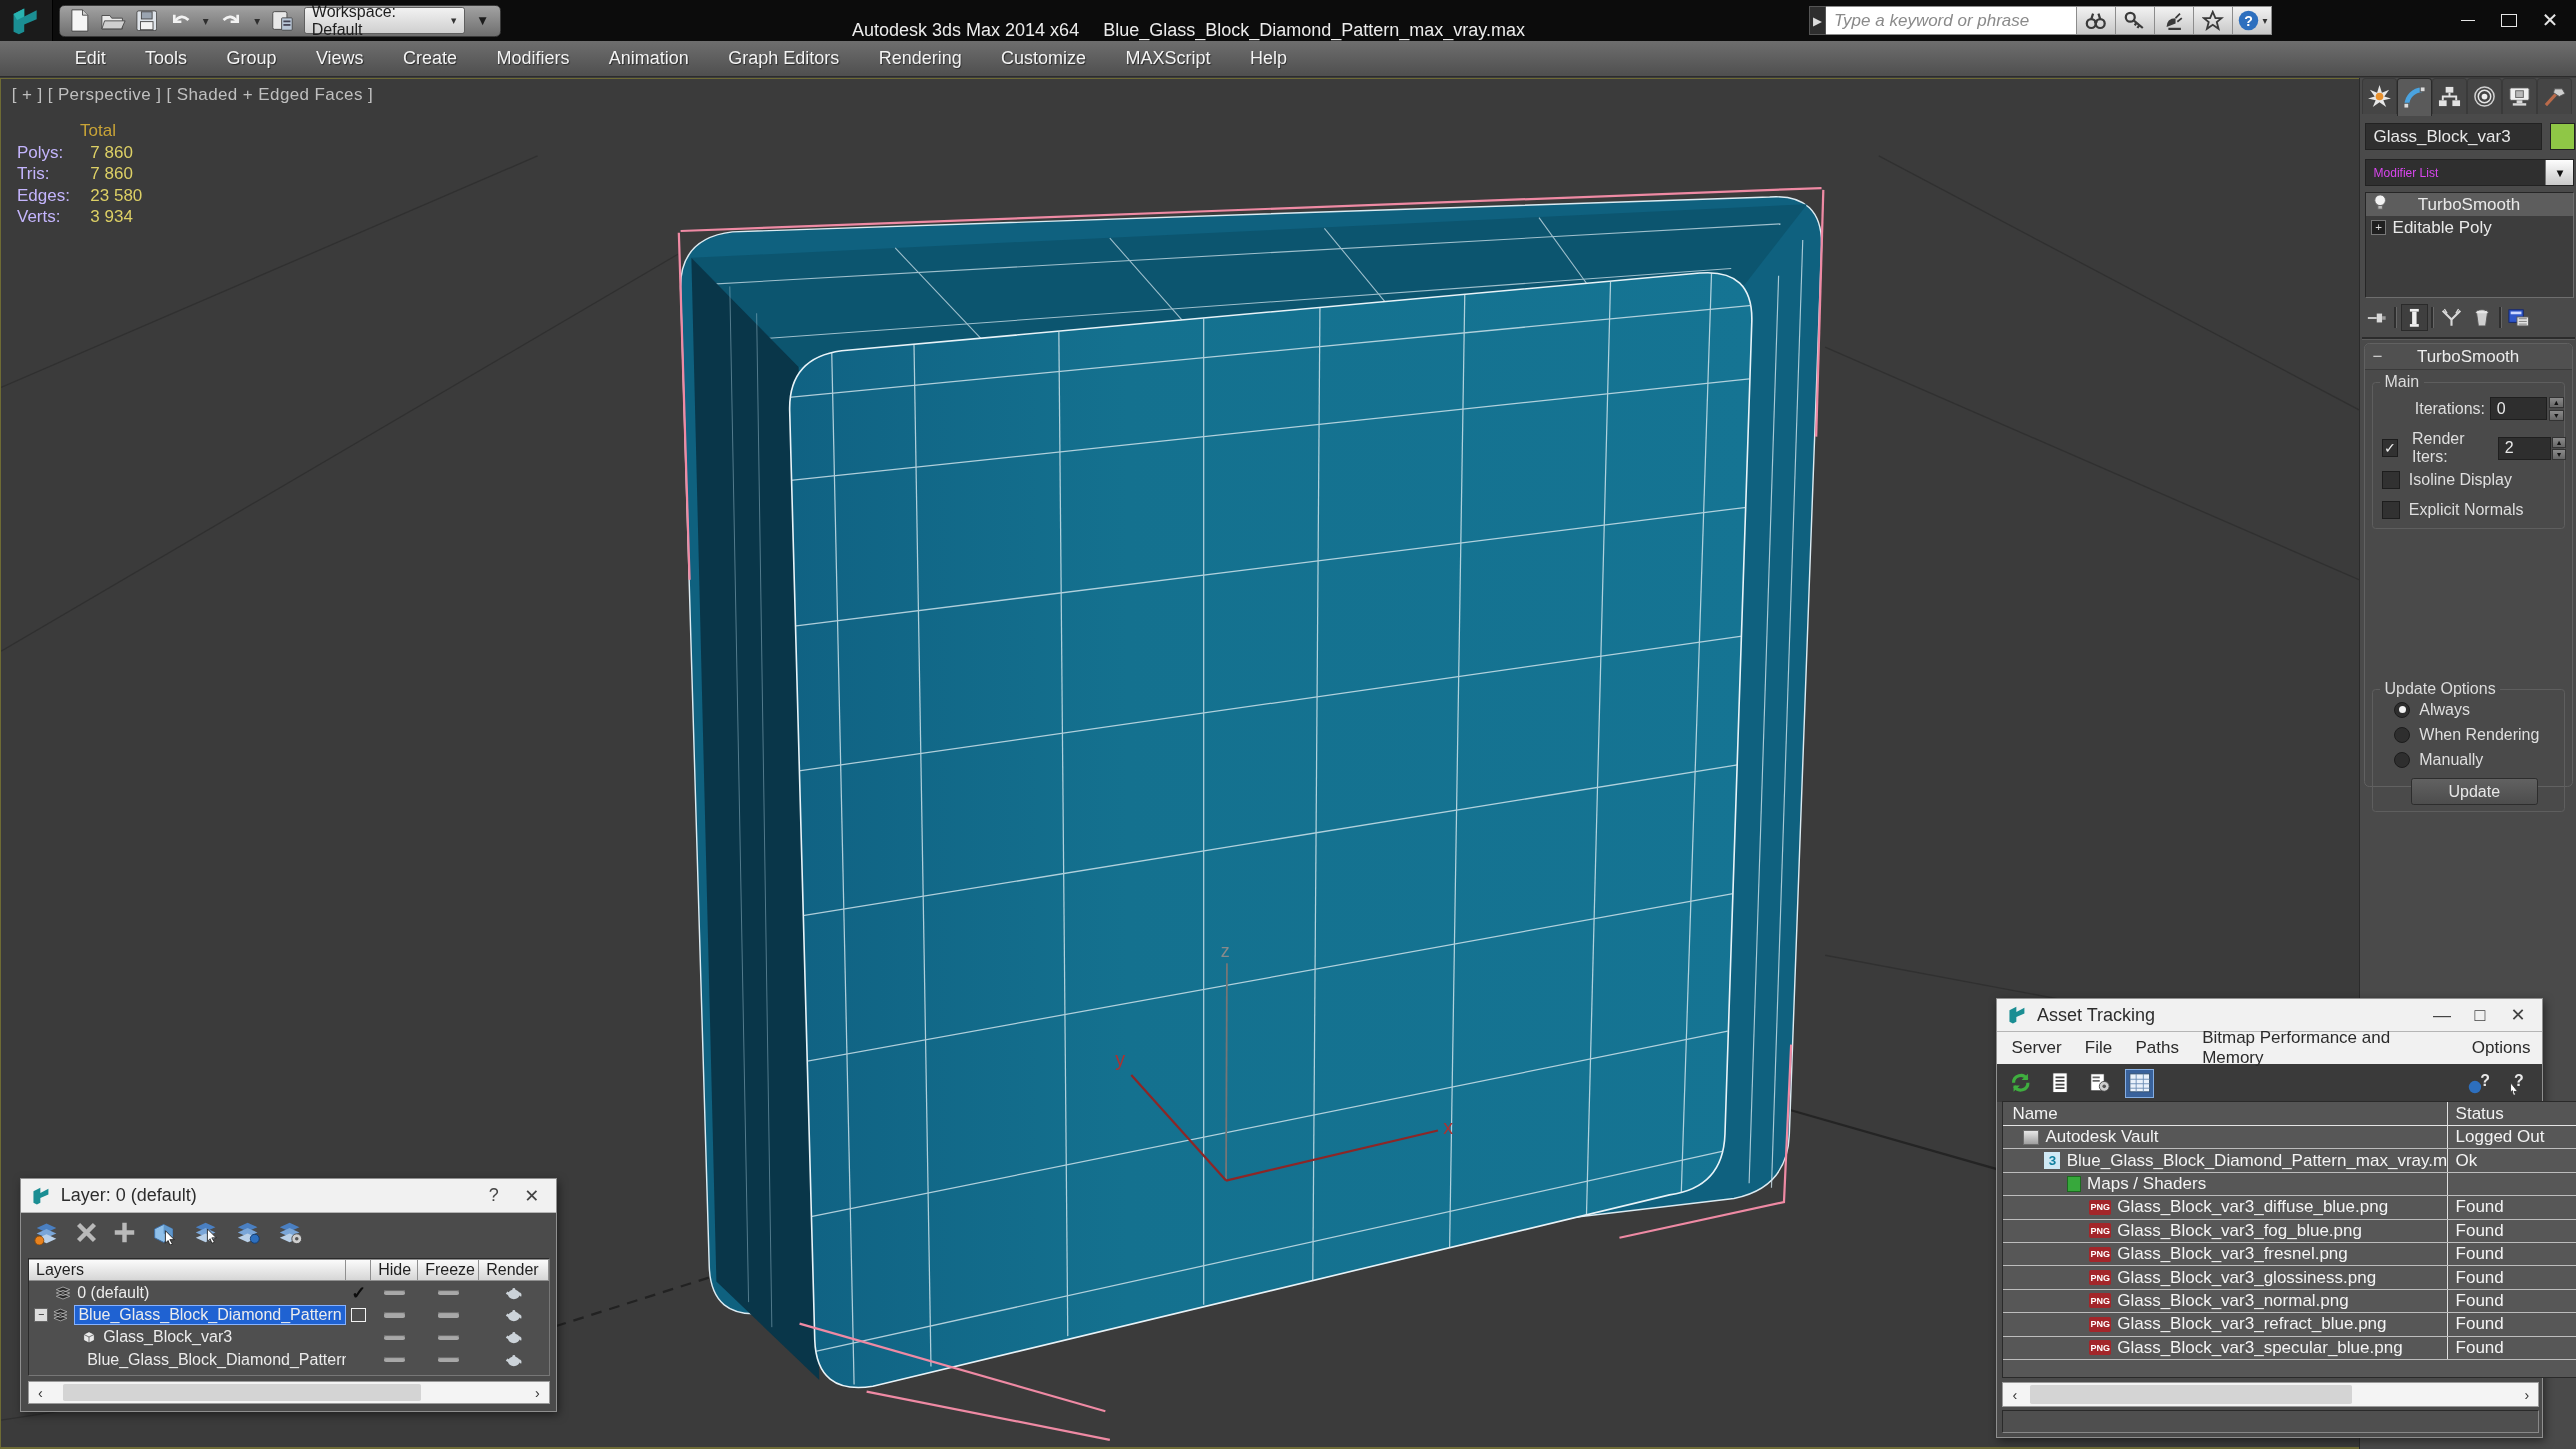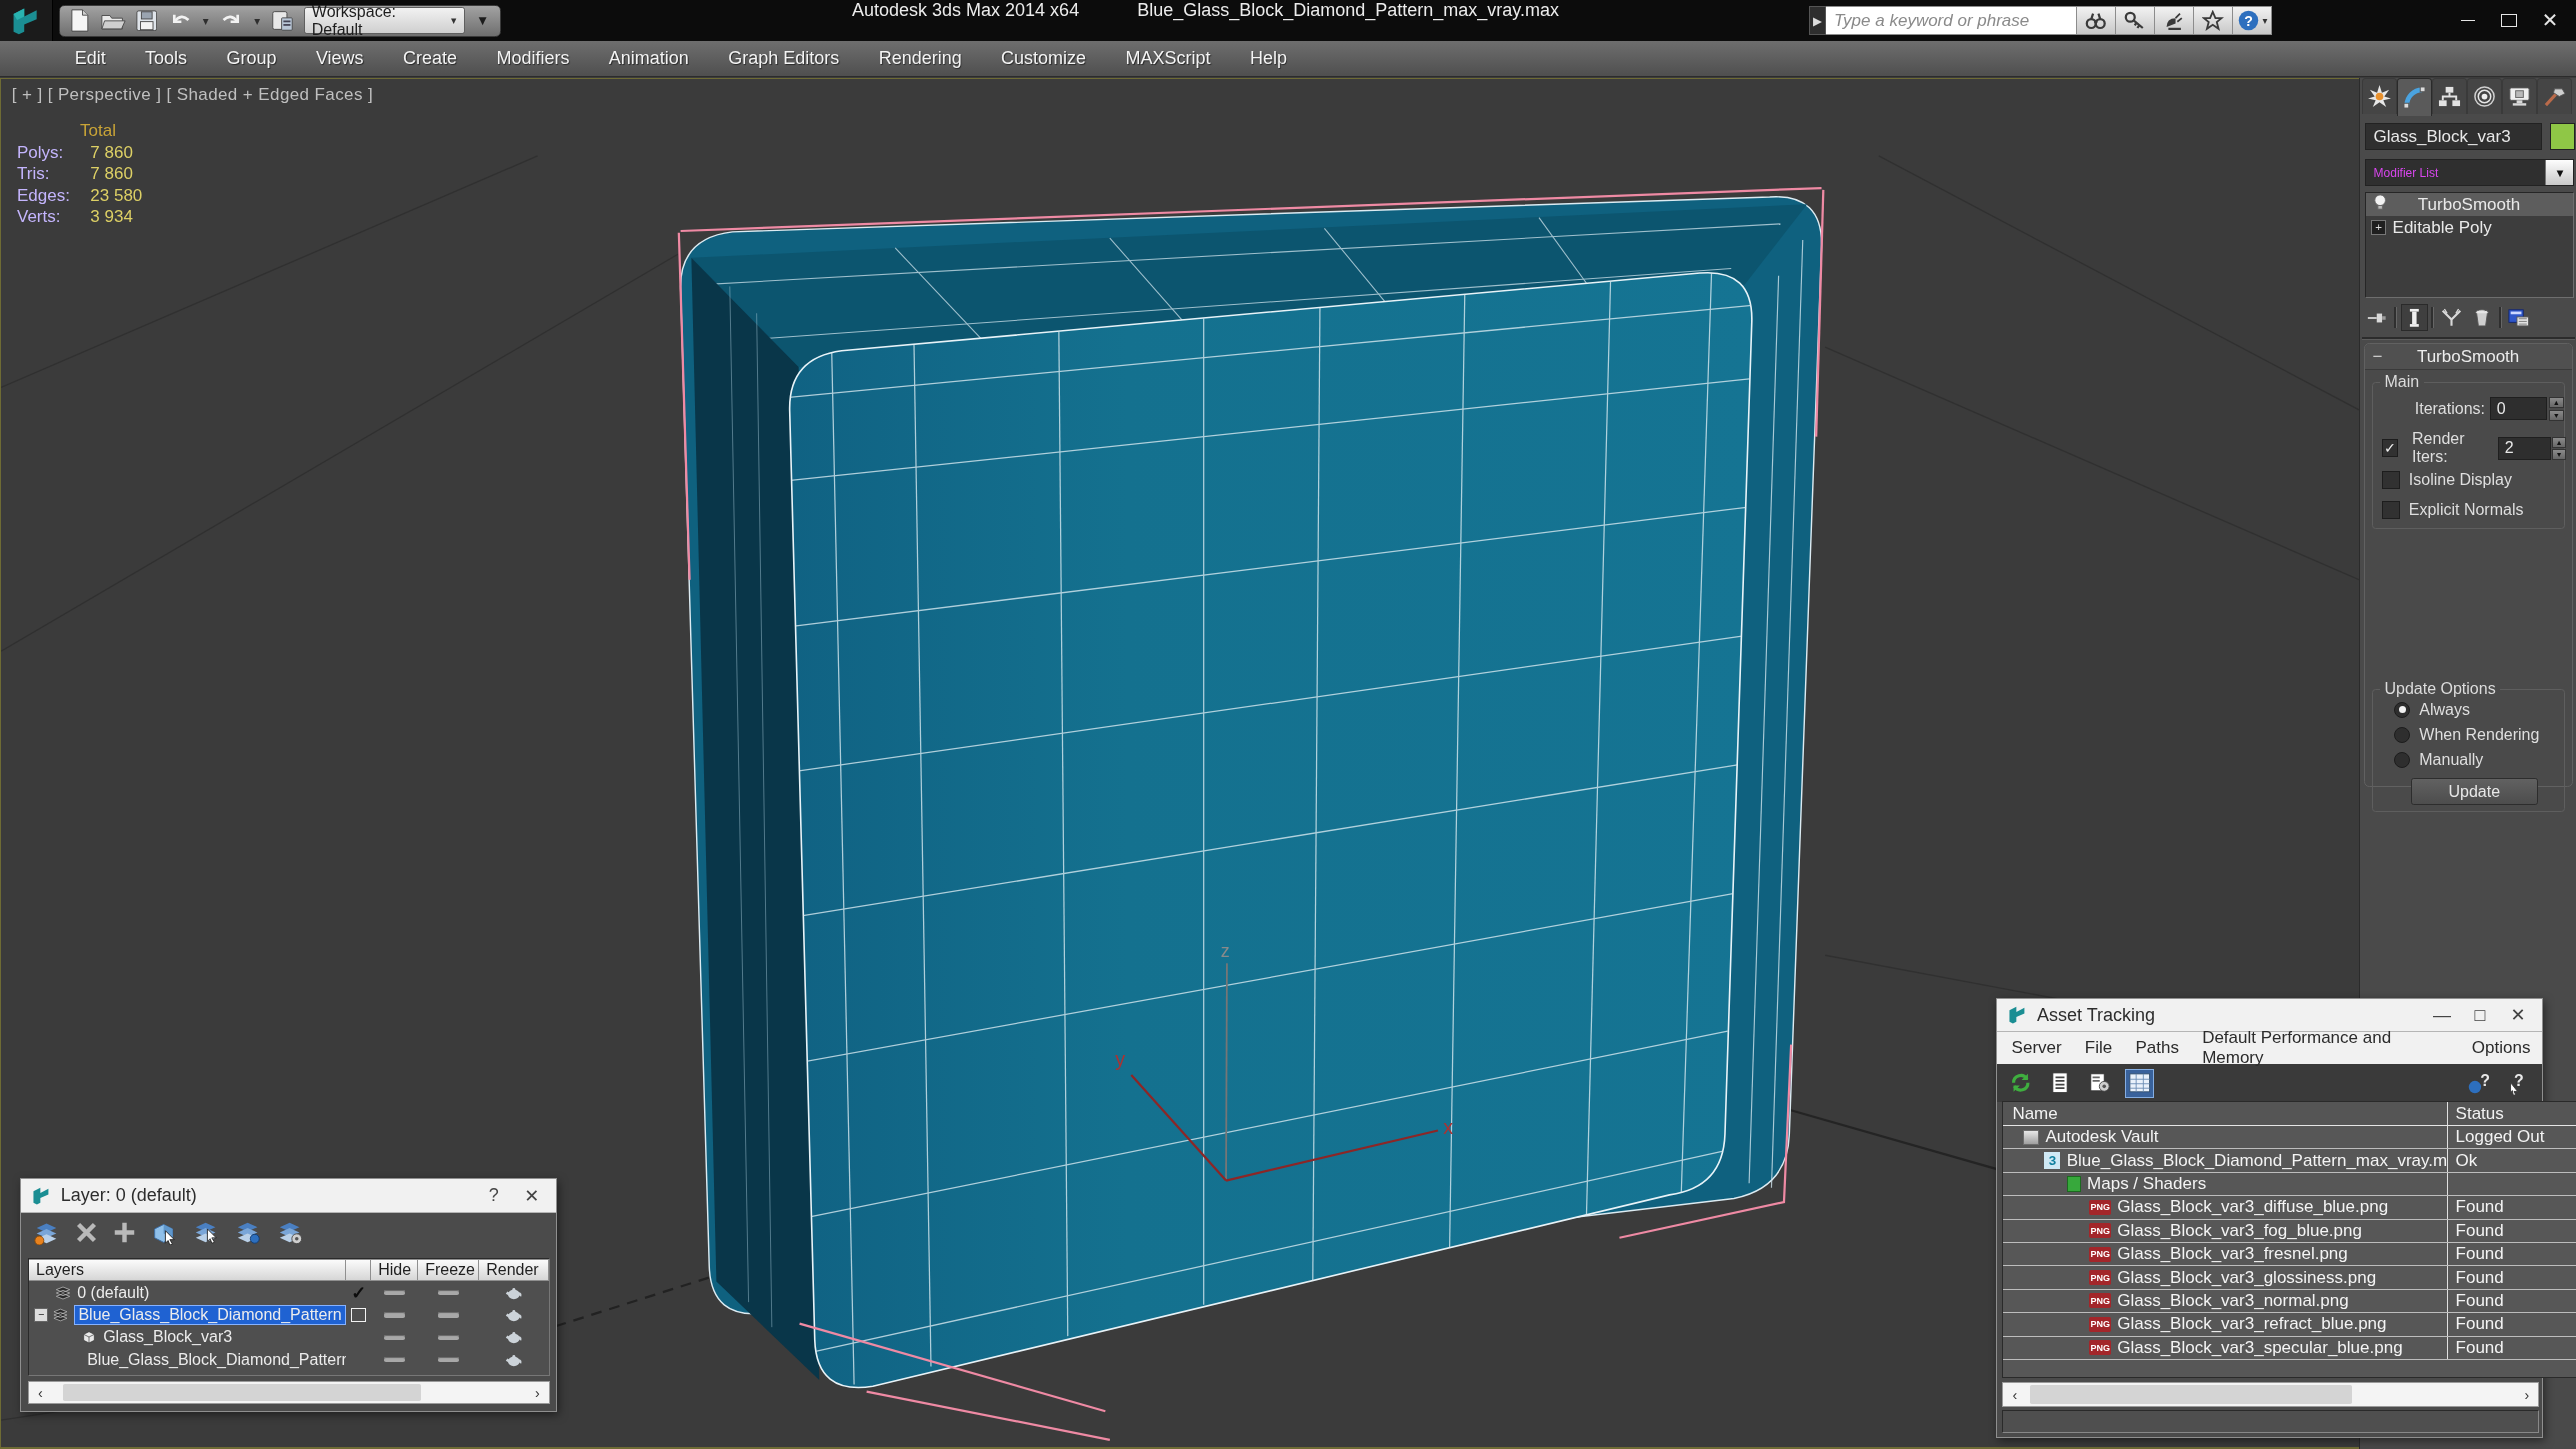--- a/index.html
+++ b/index.html
@@ -7,21 +7,21 @@
        font-family:"Liberation Sans",sans-serif;color:#e0e0e0;user-select:none}
   
   .titlebar{position:absolute;left:0;top:0;width:2576px;height:41px;background:#0c0c0c}
   .appbtn{position:absolute;left:0;top:0;width:52px;height:41px;background:#1b1b1b;border-right:0.9px solid #000;display:flex;align-items:center;justify-content:center}
   .qat{position:absolute;left:59px;top:4.5px;height:32px;width:442px;background:linear-gradient(#a2a2a2,#6f6f6f);border:0.9px solid #3a3a3a;border-radius:5.4px;display:flex;align-items:center;padding:0 7.2px;gap:8px;box-sizing:border-box}
   .qbtn{width:27px;height:25px;display:flex;align-items:center;justify-content:center}
   .qcaret{width:10.7px;color:#2e2e2e;font-size:11.6px;display:flex;align-items:center;justify-content:center}
   .ws-combo{height:25px;background:linear-gradient(#f2f2f2,#cfcfcf);border:0.9px solid #5f5f5f;border-radius:2.7px;display:flex;align-items:center;padding:0 7.2px;gap:9px;color:#1e1e1e;font-size:16px}
   .ws-combo .car{font-size:10.7px;color:#333}
   .flyout{width:21.5px;height:25px;display:flex;align-items:center;justify-content:center;color:#1c1c1c;font-size:13.4px}
-  .title-center{position:absolute;left:852px;top:0;height:41px;display:flex;align-items:flex-start;gap:58px;font-size:18px;color:#ececec}
+  .title-center{position:absolute;left:852px;top:0;height:41px;display:flex;align-items:flex-end;gap:24px;font-size:18px;color:#ececec}
   .infocenter{position:absolute;left:1809px;top:6.3px;height:29px;display:flex;align-items:stretch}
   .ic-arrow{width:15px;background:#2e2e2e;color:#ddd;font-size:11.6px;display:flex;align-items:center;justify-content:center;border:0.9px solid #555}
   .ic-input{width:234px;border:0.9px solid #8c8c8c;border-left:none;background:#fff;font-style:italic;font-size:17px;color:#444;padding:0 8px;font-family:"Liberation Sans",sans-serif}
   .ic-input::placeholder{color:#8a8a8a}
   .ic-btn{width:38px;background:linear-gradient(#f2f2f2,#c8c8c8);border:0.9px solid #8c8c8c;border-left:none;display:flex;align-items:center;justify-content:center;color:#3a3a3a}
   .winbtns{position:absolute;right:5.4px;top:0;height:41px;display:flex;align-items:center}
   .wbtn{width:41px;height:36px;display:flex;align-items:center;justify-content:center;color:#e6e6e6}
   .glyph-min{width:14.3px;height:1.8px;background:#e6e6e6}
   .glyph-max{width:13.4px;height:11.6px;border:1.8px solid #e6e6e6}
   .glyph-close{font-size:19.7px;line-height:19.7px}
@@ -685,21 +685,21 @@
     <span>Asset Tracking</span>
     <span class="sp"></span>
     <span class="dlg-tbtn">—</span>
     <span class="dlg-tbtn">□</span>
     <span class="dlg-tbtn">✕</span>
   </div>
   <div class="at-menubar">
     <span>Server</span>
     <span>File</span>
     <span>Paths</span>
-    <span>Default Performance and Memory</span>
+    <span>Bitmap Performance and Memory</span>
     <span>Options</span>
   </div>
   <div class="at-toolbar">
     <div class="atbtn">
       <svg width="21.5" height="21.5" viewBox="0 0 24 24">
           <path d="M4 12 A8 8 0 0 1 19 8" stroke="#3fae3f" stroke-width="3.5" fill="none"></path>
           <path d="M20 2 L20 9 L13 9" fill="#3fae3f"></path>
           <path d="M20 12 A8 8 0 0 1 5 16" stroke="#3fae3f" stroke-width="3.5" fill="none"></path>
           <path d="M4 22 L4 15 L11 15" fill="#3fae3f"></path>
         </svg>

